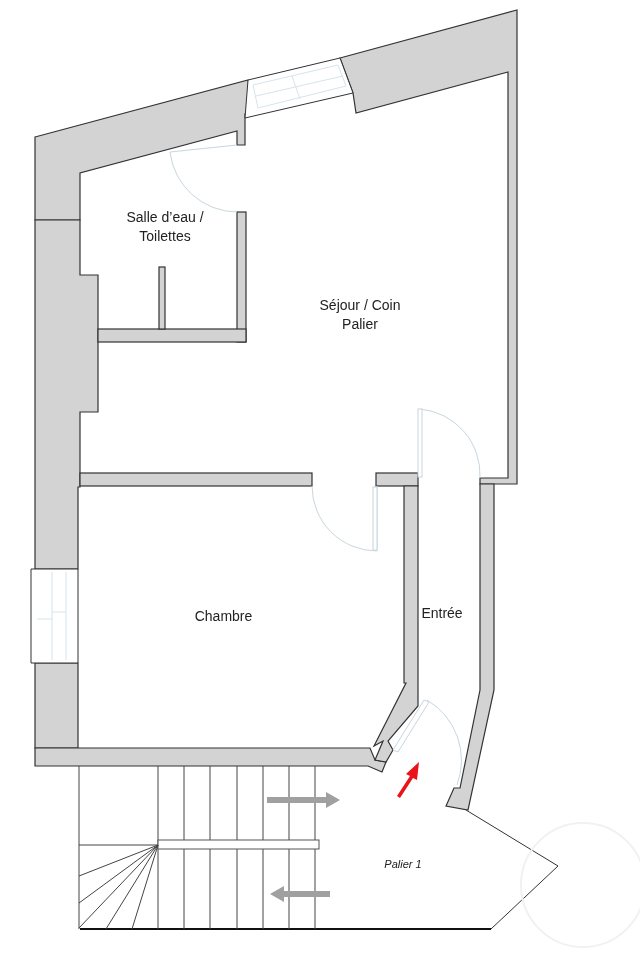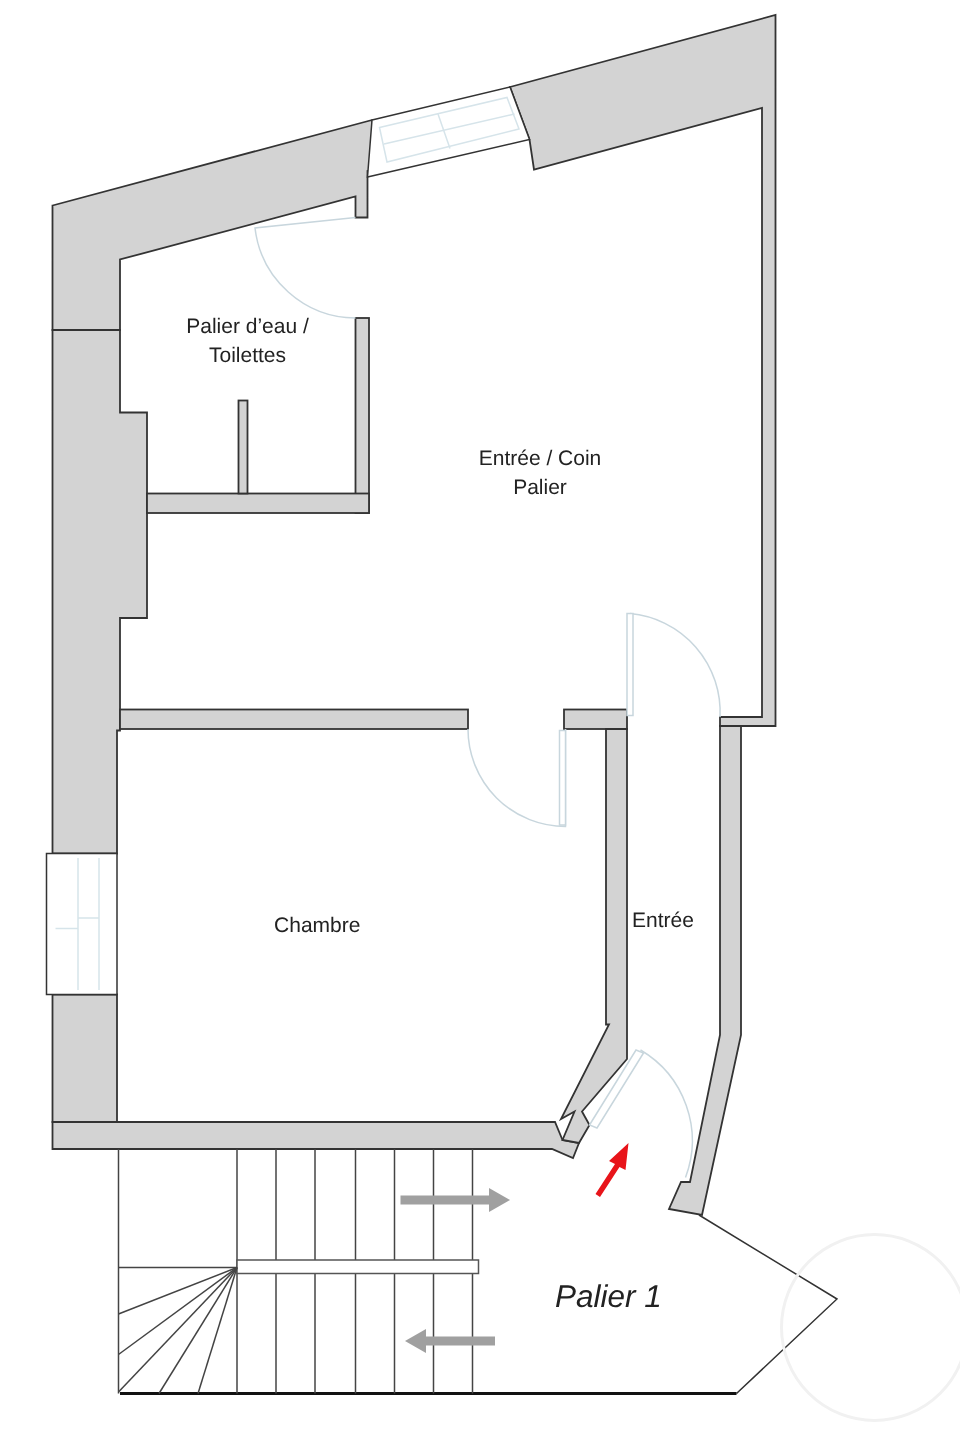--- a/index.html
+++ b/index.html
@@ -10,21 +10,21 @@
     .window-pane { fill: none; stroke: #d6e4ea; stroke-width: 1; }
     .door-leaf { fill: #ffffff; stroke: #c8d6dd; stroke-width: 1; }
     .door-arc { fill: none; stroke: #c8d6dd; stroke-width: 1; }
     .stair-line { stroke: #444444; stroke-width: 1; fill: none; }
     .stair-outline { stroke: #111111; stroke-width: 2; fill: none; }
     .landing { fill: #ffffff; stroke: #333333; stroke-width: 1; }
     .handrail { fill: #ffffff; stroke: #555555; stroke-width: 1; }
     .arrow-grey { fill: #a0a0a0; }
     .arrow-red { fill: #e8141a; }
     .room-label { position: absolute; font-size: 14px; color: #222222; text-align: center; line-height: 19px; white-space: nowrap; }
-    .room-label.italic { font-style: italic; font-size: 21px; }
+    .room-label.italic { font-style: italic; font-size: 11px; }
     .watermark { fill: none; stroke: #f1f1f1; stroke-width: 2; }
   </style>
 </head>
 <body>
 
 <svg id="plan" viewBox="0 0 640 957" xmlns="http://www.w3.org/2000/svg">
 
   <g>
 
     <polygon class="wall" points="35,137 248,80 252,102 250,113 245,114 245,145 237,145 237,131 80,173 80,220 35,220"></polygon>
@@ -118,28 +118,28 @@
   <g>
     <polygon class="arrow-red" points="397,796 410,776 406,774 419,762 417,780 413,778 400,798"></polygon>
   </g>
 
   <g>
     <circle class="watermark" cx="583" cy="885" r="62"></circle>
   </g>
 </svg>
 
 <div class="room-label" style="left:103px; top:208px; width:124px;">
-  <div>Palier d’eau /</div>
+  <div>Salle d’eau /</div>
   <div>Toilettes</div>
 </div>
 <div class="room-label" style="left:300px; top:296px; width:120px;">
-  <div>Entrée / Coin</div>
+  <div>Séjour / Coin</div>
   <div>Palier</div>
 </div>
-<div class="room-label" style="left:164px; top:607px; width:95px;">
+<div class="room-label" style="left:176px; top:607px; width:95px;">
   <div>Chambre</div>
 </div>
 <div class="room-label" style="left:412px; top:604px; width:60px;">
   <div>Entrée</div>
 </div>
 <div class="room-label italic" style="left:370px; top:855px; width:66px;">
   <div>Palier 1</div>
 </div>
 
 </body></html>

